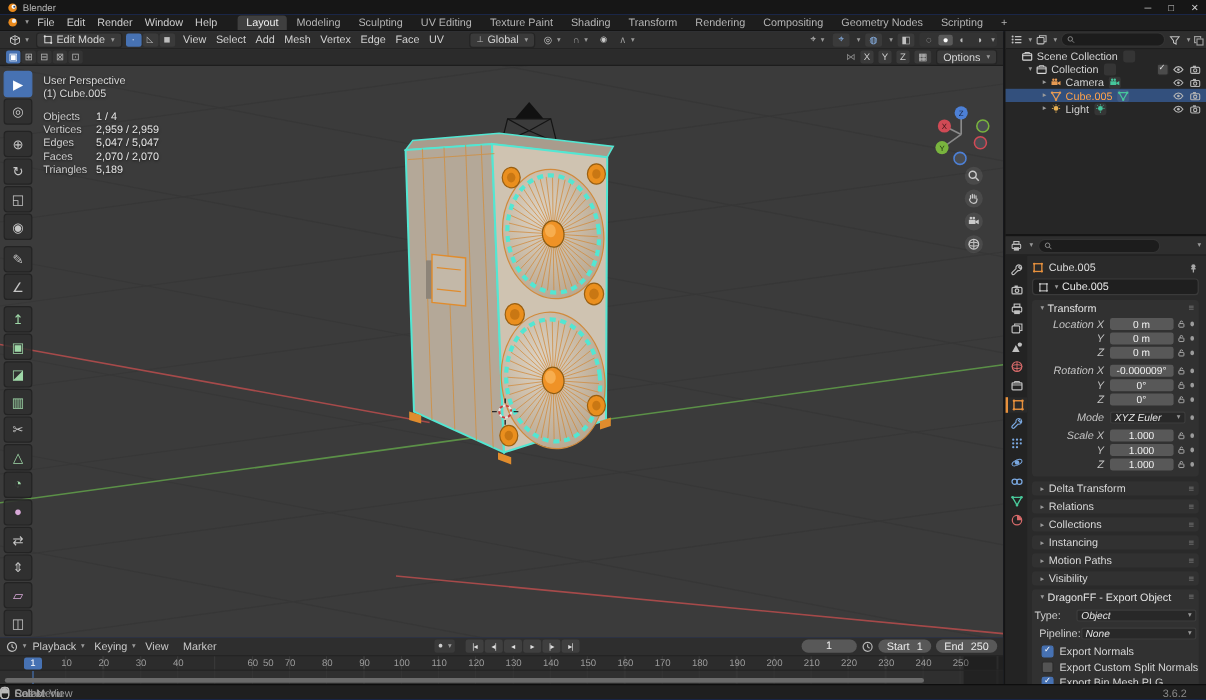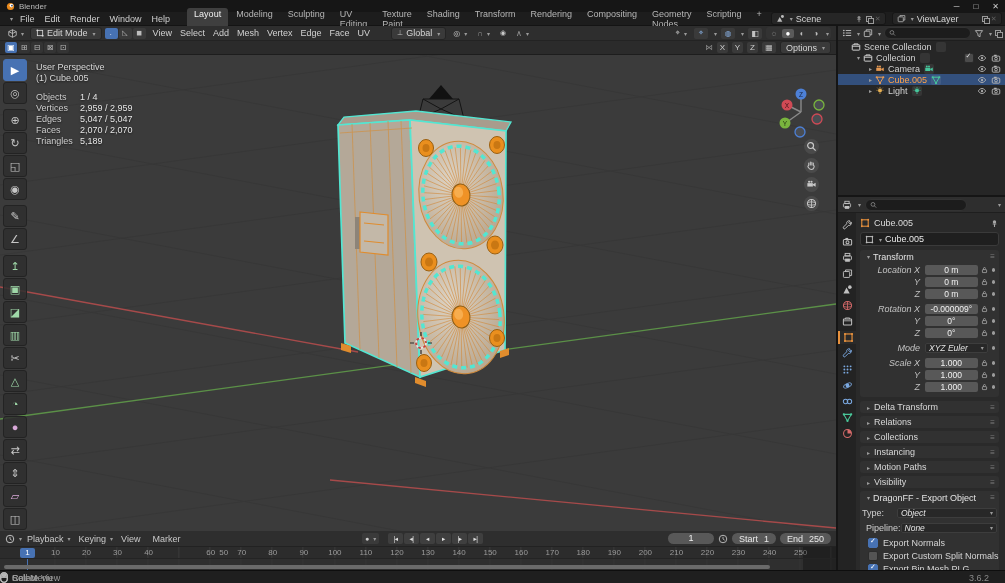--- a/index.html
+++ b/index.html
@@ -328,43 +328,20 @@
         <span class="ws-tab">UV Editing</span>
         <span class="ws-tab">Texture Paint</span>
         <span class="ws-tab">Shading</span>
         <span class="ws-tab">Transform</span>
         <span class="ws-tab">Rendering</span>
         <span class="ws-tab">Compositing</span>
         <span class="ws-tab">Geometry Nodes</span>
         <span class="ws-tab">Scripting</span>
         <span class="ws-tab">+</span>
       </div>
-    <div class="tb-right">
-      <div class="sel-pill">
-        <svg class="ic" width="9" height="9" viewBox="0 0 14 14">
-            <use href="#i-scene" style="color:#bbb"></use>
-          </svg>
-        <span class="chev">▾</span>
-        <span style="min-width:56px">Scene</span>
-        <svg class="ic" width="8" height="8" viewBox="0 0 10 10">
-            <use href="#i-pin" style="color:#8f8f8f"></use>
-          </svg>
-        <span class="copy-ic"></span>
-        <span class="dim">✕</span>
-      </div>
-      <div class="sel-pill">
-        <svg class="ic" width="9" height="9" viewBox="0 0 14 14">
-            <use href="#i-layers" style="color:#bbb"></use>
-          </svg>
-        <span class="chev">▾</span>
-        <span style="min-width:62px">ViewLayer</span>
-        <span class="copy-ic"></span>
-        <span class="dim">✕</span>
-      </div>
-    </div>
   </div>
 
   <div class="viewport">
     <div class="vph1">
       <span class="hbtn">
         <svg class="ic" width="9" height="9" viewBox="0 0 12 12">
             <path d="M6 1 L11 3.5 V8.5 L6 11 L1 8.5 V3.5 Z M6 1 V6 M1 3.5 L6 6 L11 3.5 M6 6 V11" fill="none" stroke="#cfcfcf" stroke-width="1"></path>
           </svg>
         <span class="chev">▾</span>
       </span>

